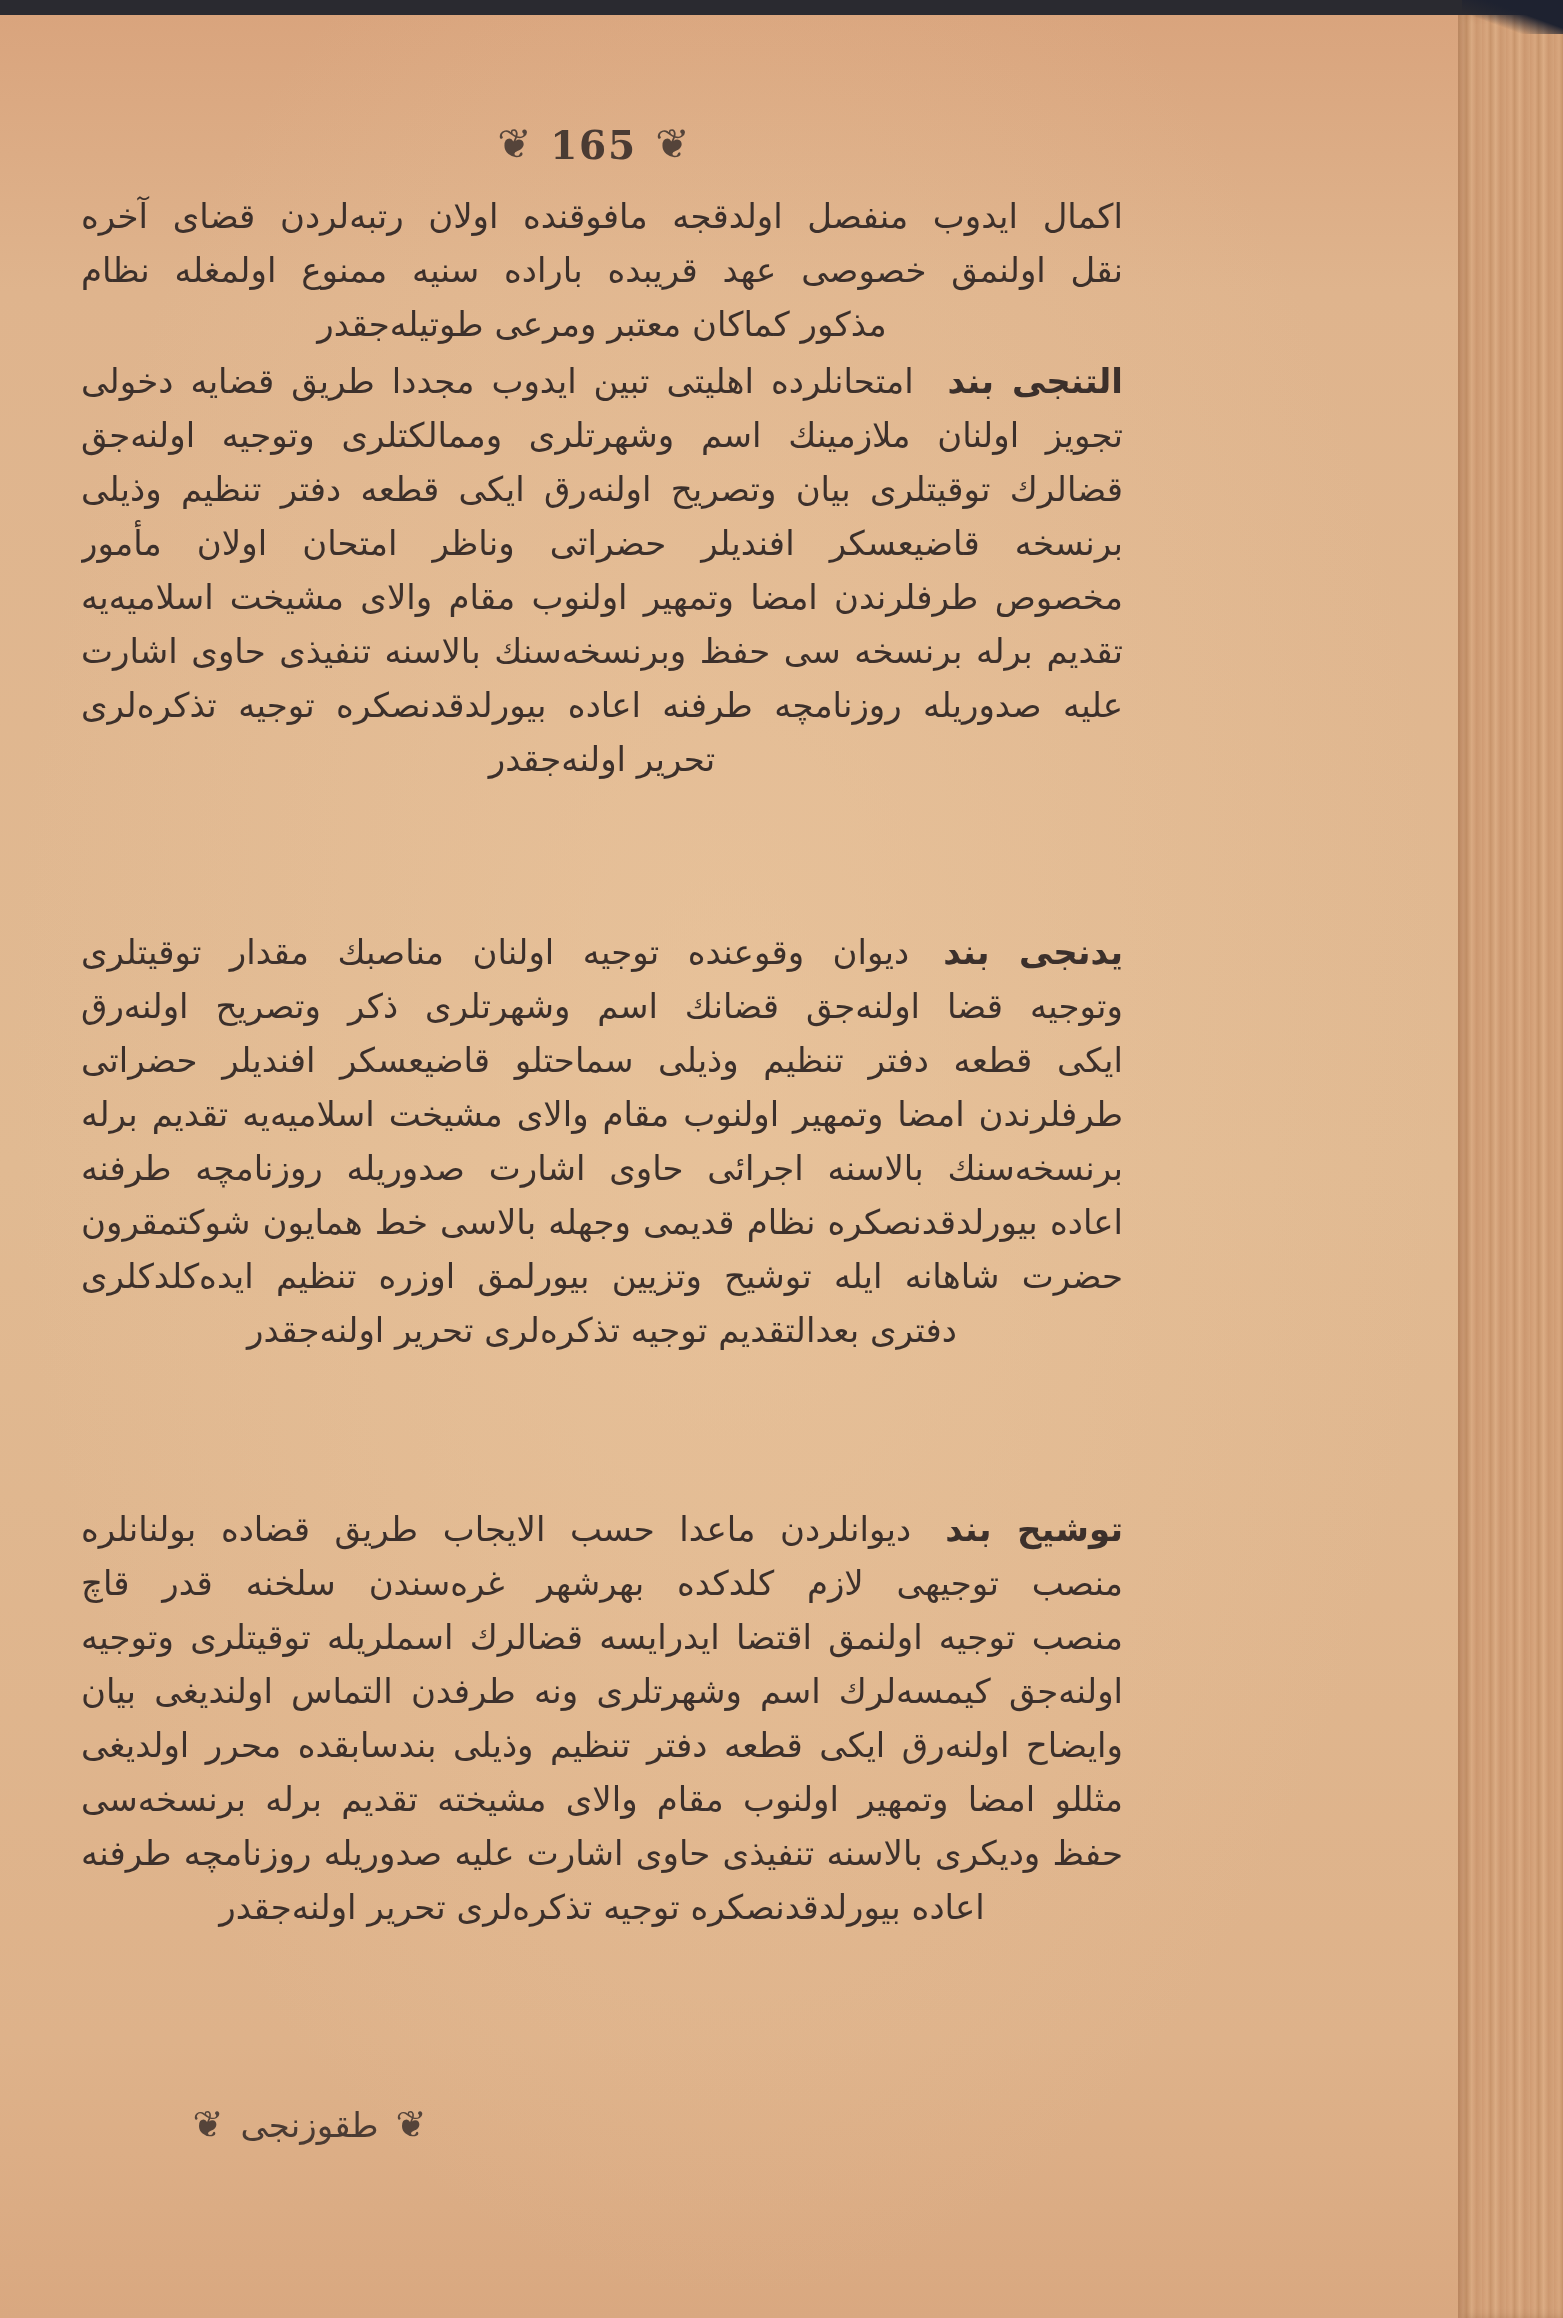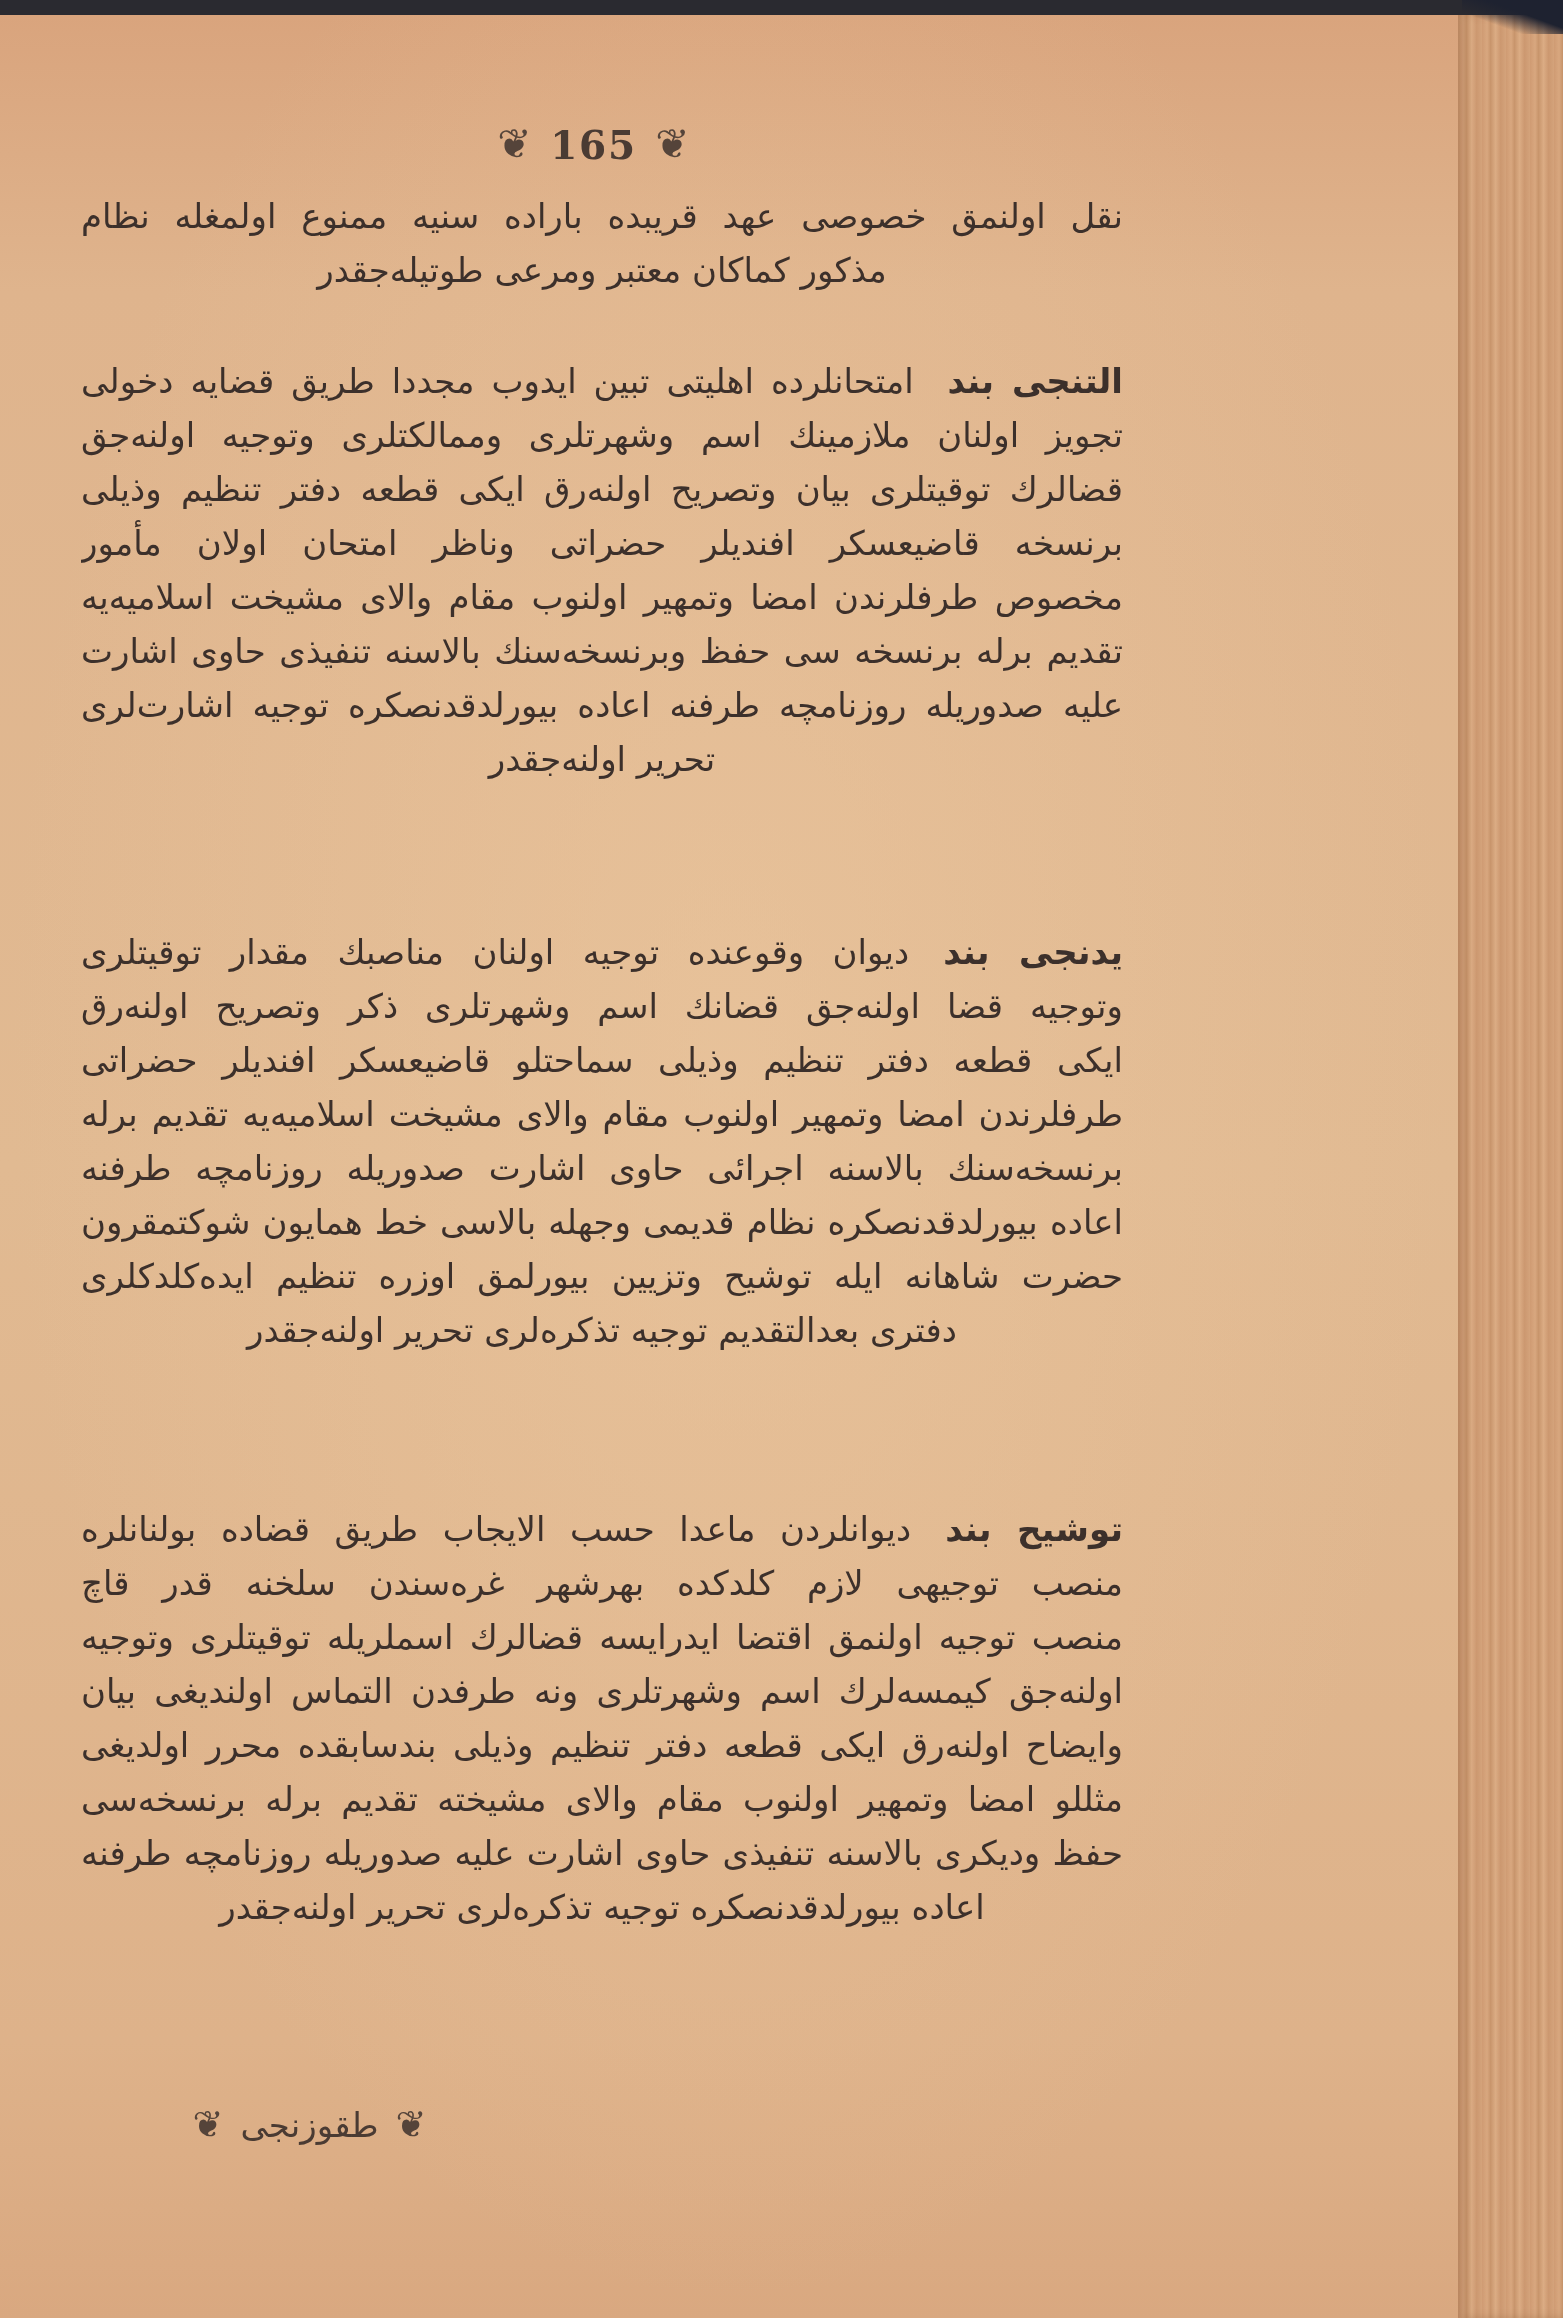--- a/index.html
+++ b/index.html
@@ -62,34 +62,35 @@
 <div class="scan">
   <div class="page">
 
     <div class="header">
       <span class="ornament">❦</span>
       <span class="page-number">165</span>
       <span class="ornament">❦</span>
     </div>
 
     <div class="text-block" style="top:174px;">
+      <div class="line">اكمال ايدوب منفصل اولدقجه مافوقنده اولان رتبه‌لردن قضای آخره</div>
       <div class="line">نقل اولنمق خصوصی عهد قریبده باراده سنیه ممنوع اولمغله نظام</div>
       <div class="line last">مذکور کماکان معتبر ومرعی طوتیله‌جقدر</div>
     </div>
 
     <div class="text-block" style="top:339px;">
       <div class="line">
         <span class="bend-label">التنجی بند</span><span>امتحانلرده اهلیتی تبین ایدوب مجددا طریق قضایه دخولی</span>
       </div>
       <div class="line">تجویز اولنان ملازمینك اسم وشهرتلری وممالکتلری وتوجیه اولنه‌جق</div>
       <div class="line">قضالرك توقیتلری بیان وتصریح اولنه‌رق ایکی قطعه دفتر تنظیم وذیلی</div>
       <div class="line">برنسخه قاضیعسکر افندیلر حضراتی وناظر امتحان اولان مأمور</div>
       <div class="line">مخصوص طرفلرندن امضا وتمهیر اولنوب مقام والای مشیخت اسلامیه‌یه</div>
       <div class="line">تقدیم برله برنسخه سی حفظ وبرنسخه‌سنك بالاسنه تنفیذی حاوی اشارت</div>
-      <div class="line">علیه صدوریله روزنامچه طرفنه اعاده بیورلدقدنصکره توجیه اشارت‌لری</div>
+      <div class="line">علیه صدوریله روزنامچه طرفنه اعاده بیورلدقدنصکره توجیه تذکره‌لری</div>
       <div class="line last">تحریر اولنه‌جقدر</div>
     </div>
 
     <div class="text-block" style="top:890px;margin-top:20px;">
       <div class="line">
         <span class="bend-label">یدنجی بند</span><span>دیوان وقوعنده توجیه اولنان مناصبك مقدار توقیتلری</span>
       </div>
       <div class="line">وتوجیه قضا اولنه‌جق قضانك اسم وشهرتلری ذکر وتصریح اولنه‌رق</div>
       <div class="line">ایکی قطعه دفتر تنظیم وذیلی سماحتلو قاضیعسکر افندیلر حضراتی</div>
       <div class="line">طرفلرندن امضا وتمهیر اولنوب مقام والای مشیخت اسلامیه‌یه تقدیم برله</div>

